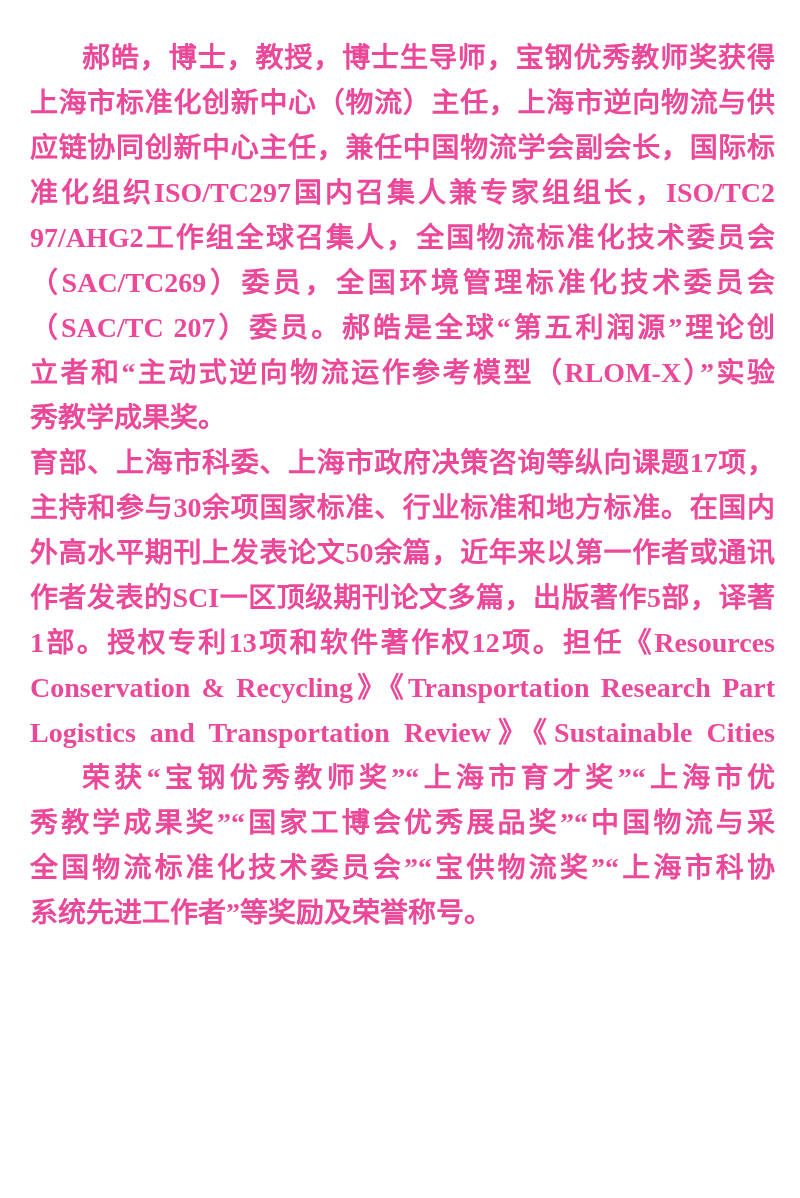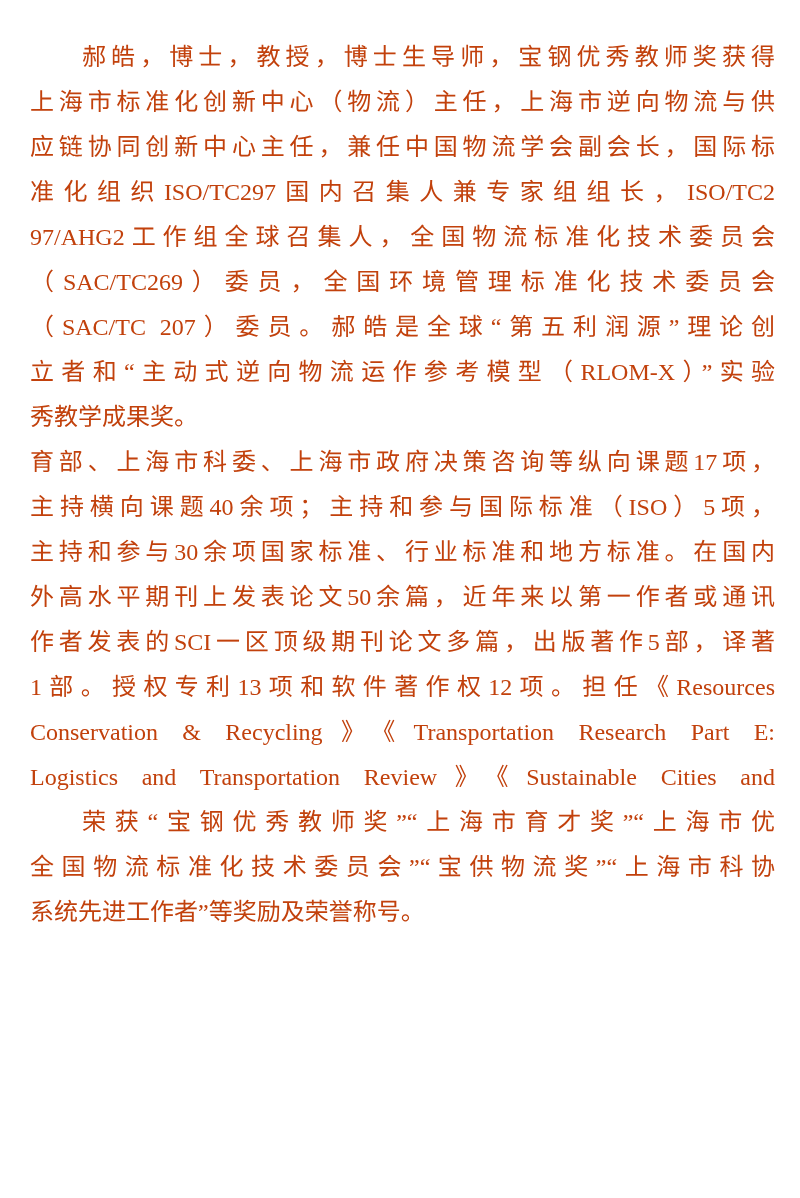--- a/index.html
+++ b/index.html
@@ -17,29 +17,29 @@
     box-sizing: border-box;
     width: 800px;
     height: 1198px;
     padding: 35px 25px 0 30px;
   }
   .para {
     margin: 0;
     padding: 0;
   }
   .line {
-    font-size: 24px;
+    font-size: 28px;
     line-height: 45px;
     height: 45px;
     overflow: hidden;
-    color: #c2410c;
+    color: #ec4899;
     text-align: justify;
     text-align-last: justify;
     -moz-text-align-last: justify;
-    font-weight: 400;
+    font-weight: 700;
   }
   .line.first {
     text-indent: 52px;
   }
   .line.end {
     text-align: left;
     text-align-last: auto;
     -moz-text-align-last: auto;
   }
 </style>
@@ -55,28 +55,28 @@
     <div class="line">准化组织ISO/TC297国内召集人兼专家组组长，ISO/TC2</div>
     <div class="line">97/AHG2工作组全球召集人，全国物流标准化技术委员会</div>
     <div class="line">（SAC/TC269）委员，全国环境管理标准化技术委员会</div>
     <div class="line">（SAC/TC 207）委员。郝皓是全球“第五利润源”理论创</div>
     <div class="line">立者和“主动式逆向物流运作参考模型（RLOM-X）”实验</div>
     <div class="line end">秀教学成果奖。</div>
   </div>
 
   <div class="para">
     <div class="line">育部、上海市科委、上海市政府决策咨询等纵向课题17项，</div>
-    <div class="line">主持横向课题40余项；主持和参与国际标准（ISO）5项，</div>
     <div class="line">主持和参与30余项国家标准、行业标准和地方标准。在国内</div>
     <div class="line">外高水平期刊上发表论文50余篇，近年来以第一作者或通讯</div>
     <div class="line">作者发表的SCI一区顶级期刊论文多篇，出版著作5部，译著</div>
     <div class="line">1部。授权专利13项和软件著作权12项。担任《Resources</div>
     <div class="line">Conservation &amp; Recycling》《Transportation Research Part E:</div>
     <div class="line">Logistics and Transportation Review》《Sustainable Cities and</div>
   </div>
 
   <div class="para">
     <div class="line first">荣获“宝钢优秀教师奖”“上海市育才奖”“上海市优</div>
+    <div class="line">秀教学成果奖”“国家工博会优秀展品奖”“中国物流与采</div>
     <div class="line">全国物流标准化技术委员会”“宝供物流奖”“上海市科协</div>
     <div class="line end">系统先进工作者”等奖励及荣誉称号。</div>
   </div>
 
 </div>
 
 </body></html>

